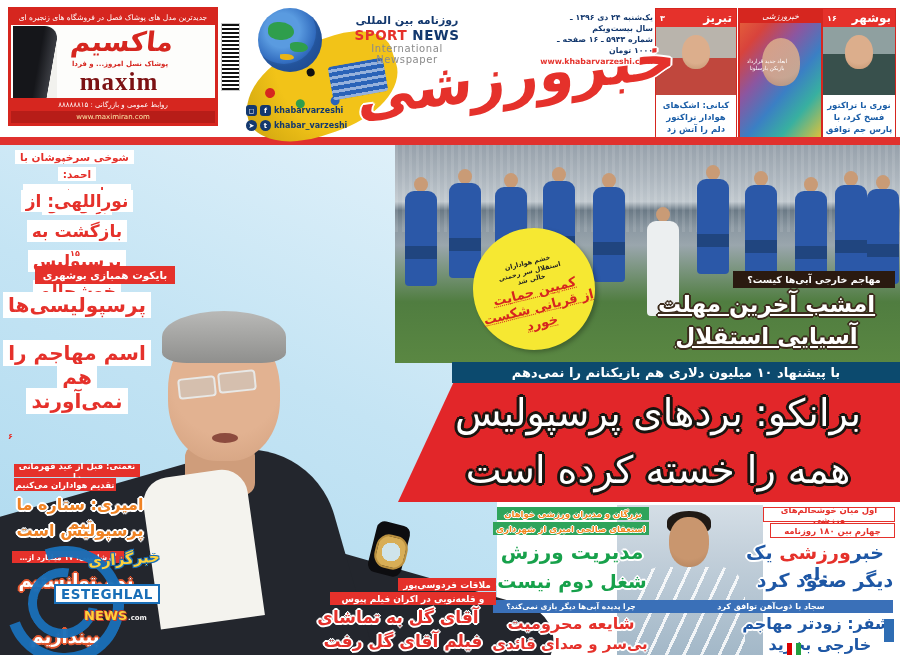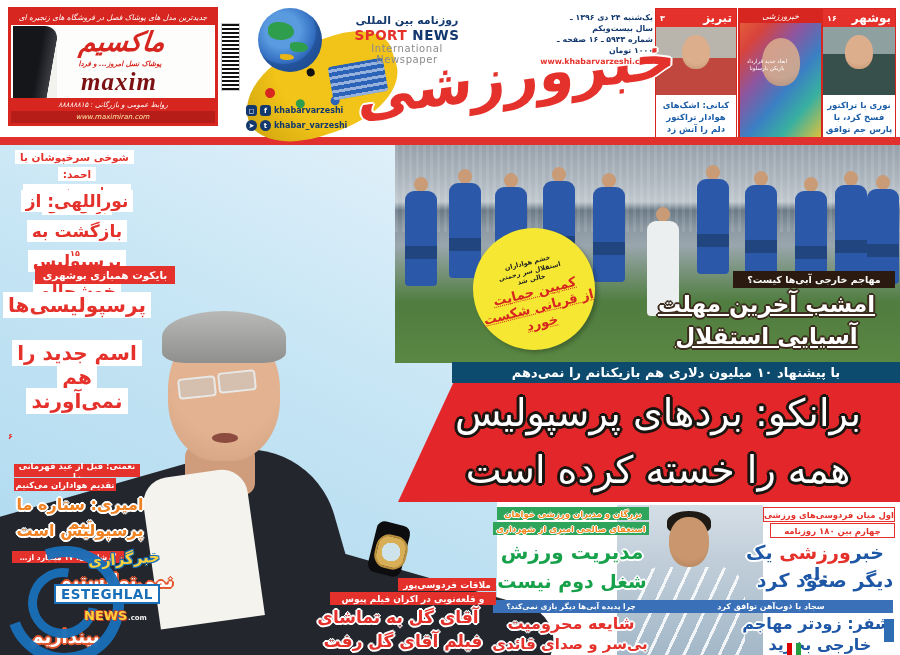--- a/index.html
+++ b/index.html
@@ -9,21 +9,21 @@
   .b{font-weight:bold;}
   .ctr{display:flex;align-items:center;justify-content:center;text-align:center;}
   
   .ow{text-shadow:-1px -1px 0 #fff,1px -1px 0 #fff,-1px 1px 0 #fff,1px 1px 0 #fff,-2px 0 0 #fff,2px 0 0 #fff,0 -2px 0 #fff,0 2px 0 #fff;}
   .ob{text-shadow:-2px -2px 0 #1a1510,2px -2px 0 #1a1510,-2px 2px 0 #1a1510,2px 2px 0 #1a1510,-3px 0 0 #1a1510,3px 0 0 #1a1510,0 -3px 0 #1a1510,0 3px 0 #1a1510;}
   .od{text-shadow:-1px -1px 0 #3c2c1d,1px -1px 0 #3c2c1d,-1px 1px 0 #3c2c1d,1px 1px 0 #3c2c1d,-2px 0 0 #3c2c1d,2px 0 0 #3c2c1d,0 -2px 0 #3c2c1d,0 2px 0 #3c2c1d;}
   .oo{text-shadow:-1px -1px 0 #e2572f,1px -1px 0 #e2572f,-1px 1px 0 #e2572f,1px 1px 0 #e2572f,-2px 0 0 #e2572f,2px 0 0 #e2572f,0 -2px 0 #e2572f,0 2px 0 #e2572f;}
   .redbar{background:#e5312b;color:#fff;font-weight:bold;display:flex;align-items:center;justify-content:center;text-align:center;}
   .whitestrip{background:#fff;padding:1px 5px;box-decoration-break:clone;}
   
-  .maxim{left:8px;top:7px;width:204px;height:113px;border:3px solid #d6261f;background:#fdfdfb;font-style:italic;}
+  .maxim{left:8px;top:7px;width:204px;height:113px;border:3px solid #d6261f;background:#fdfdfb;}
   .maxim-top{left:0;top:0;right:0;height:15px;background:#d6261f;color:#fff;font-size:7.5px;}
   .maxim-suit{left:2px;top:16px;width:44px;height:76px;background:linear-gradient(100deg,#15161a 55%,#3a3c42 80%,#f2f2ee 81%);border-radius:0 12px 0 0;}
   .maxim-fa{right:28px;top:16px;width:130px;font-size:27px;color:#d6261f;text-align:center;transform:skewX(-6deg);}
   .maxim-slogan{right:30px;top:50px;width:130px;font-size:7px;color:#d6261f;text-align:center;}
   .maxim-en{right:26px;top:58px;width:140px;font-family:"Liberation Serif",serif;font-size:25px;font-weight:bold;color:#7c1113;text-align:center;letter-spacing:1px;}
   .maxim-bot1{left:0;bottom:12px;right:0;height:13px;background:#d6261f;color:#fff;font-size:7px;}
   .maxim-bot2{left:0;bottom:0;right:0;height:12px;background:#b71d18;color:#ffe9a8;font-size:7px;}
   .barcode{left:222px;top:24px;width:17px;height:66px;background:repeating-linear-gradient(180deg,#111 0 2px,#fff 2px 4px);outline:1px solid #ccc;}
   .globe{left:258px;top:8px;width:64px;height:64px;border-radius:50%;background:radial-gradient(circle at 38% 35%,#5a9be0 0 30%,#2a63b8 62%,#1d4f9e 100%);box-shadow:inset -6px -8px 0 rgba(0,0,0,.15);z-index:3;}
   .globe::after{content:"";position:absolute;left:10px;top:14px;width:26px;height:18px;background:#2f9e4c;border-radius:40% 60% 50% 50%;box-shadow:18px 16px 0 -4px #2f9e4c,6px 26px 0 -6px #e8b417;}
@@ -228,21 +228,21 @@
   <div class="abs lc-h1 b">
     <div><span class="whitestrip">نوراللهی: از بازگشت به</span></div>
     <div><span class="whitestrip">پرسپولیس خوشحالم</span></div>
   </div>
   <div class="abs pgmark" style="left:70px;top:249px;">۱۵</div>
   <div class="abs redbar lc-bar">بایکوت همبازی بوشهری</div>
   <div class="abs lc-h2 b" style="left:0;top:293px;">
     <span class="whitestrip">پرسپولیسی‌ها</span>
   </div>
   <div class="abs lc-h2 b" style="left:0;top:341px;">
-    <span class="whitestrip">اسم جدید را هم</span>
+    <span class="whitestrip">اسم مهاجم را هم</span>
   </div>
   <div class="abs lc-h2 b" style="left:0;top:389px;">
     <span class="whitestrip">نمی‌آورند</span>
   </div>
   <div class="abs pgmark" style="left:8px;top:432px;">۶</div>
 
   <div class="abs team">
     <div class="pl" style="left:8px;top:32px;"></div>
       <div class="pl" style="left:52px;top:24px;"></div>
     <div class="pl" style="left:98px;top:28px;"></div>
@@ -285,21 +285,21 @@
       <div>برانکو: بردهای پرسپولیس</div>
       <div>همه را خسته کرده است</div>
     </div>
   </div>
 
   <div class="abs player2">
     <div class="abs p2-hair"></div>
     <div class="abs p2-head"></div>
     <div class="abs p2-shirt"></div>
   </div>
-  <div class="abs k-box ctr" style="left:763px;top:507px;width:130px;">اول میان فردوسی‌های ورزشی</div>
+  <div class="abs k-box ctr" style="left:763px;top:507px;width:130px;">اول میان خوشحالم‌های ورزشی</div>
   <div class="abs k-box ctr" style="left:770px;top:523px;width:123px;">چهارم بین ۱۸۰ روزنامه</div>
   <div class="abs b ow" style="left:735px;top:541px;width:160px;font-size:19px;color:#1e57a5;text-align:center;z-index:11;">
     <span>خبر</span><span style="color:#e5312b;">ورزشی</span><span> یک پله</span>
   </div>
   <div class="abs b ow" style="left:755px;top:569px;width:140px;font-size:19px;color:#1e57a5;text-align:center;z-index:11;">دیگر صعود کرد</div>
   <div class="abs bluebar ctr" style="left:649px;top:600px;width:244px;">سجاد با ذوب‌آهن توافق کرد</div>
   <div class="abs b ow" style="left:740px;top:614px;width:153px;font-size:16px;color:#1e57a5;text-align:center;z-index:11;">شفر: زودتر مهاجم</div>
   <div class="abs b ow" style="left:755px;top:635px;width:130px;font-size:16px;color:#1e57a5;text-align:center;z-index:11;">خارجی بخرید</div>
 
   <div class="abs greenbar ctr" style="left:497px;top:507px;width:152px;">بزرگان و مدیران ورزشی خواهان</div>
@@ -313,21 +313,21 @@
   <div class="abs redbar" style="left:398px;top:578px;width:98px;height:13px;font-size:9px;z-index:11;">ملاقات فردوسی‌پور</div>
   <div class="abs redbar" style="left:330px;top:592px;width:166px;height:13px;font-size:9px;z-index:11;">و قلعه‌نویی در اکران فیلم پیوس</div>
   <div class="abs b ow" style="left:300px;top:607px;width:196px;font-size:17px;color:#e5312b;text-align:center;z-index:11;">آقای گل به تماشای</div>
   <div class="abs b ow" style="left:310px;top:631px;width:186px;font-size:17px;color:#e5312b;text-align:center;z-index:11;">فیلم آقای گل رفت</div>
 
   <div class="abs redbar" style="left:14px;top:464px;width:126px;height:13px;font-size:8.5px;z-index:11;">نعمتی: قبل از عید قهرمانی را</div>
   <div class="abs redbar" style="left:14px;top:478px;width:102px;height:13px;font-size:8.5px;z-index:11;">تقدیم هواداران می‌کنیم</div>
   <div class="abs b ow" style="left:4px;top:495px;width:152px;font-size:16px;color:#f08324;text-align:center;z-index:11;">امیری: ستاره ما تیم</div>
   <div class="abs b ow" style="left:4px;top:521px;width:152px;font-size:16px;color:#f08324;text-align:center;z-index:11;">پرسپولیس است</div>
   <div class="abs redbar" style="left:12px;top:551px;width:112px;height:12px;font-size:7.5px;z-index:11;overflow:hidden;">گرشاسبی: ۱۷ میلیارد از…</div>
-  <div class="abs b oo" style="left:0px;top:570px;width:152px;font-size:18px;color:#fff;text-align:center;z-index:11;padding-left:40px;">نمی‌توانستیم</div>
+  <div class="abs b oo" style="left:0px;top:570px;width:152px;font-size:18px;color:#fff;text-align:center;z-index:11;">نمی‌توانستیم</div>
   <div class="abs b oo" style="left:0px;top:626px;width:130px;font-size:18px;color:#fff;text-align:center;z-index:11;">بیندازیم</div>
 
   <div class="abs wm">
     <div class="abs wm-arc1"></div>
     <div class="abs wm-arc2"></div>
     <div class="abs wm-fa">خبرگزاری</div>
     <div class="abs wm-box">ESTEGHLAL</div>
     <div class="abs wm-news">NEWS</div>
     <div class="abs wm-com">.com</div>
   </div>

